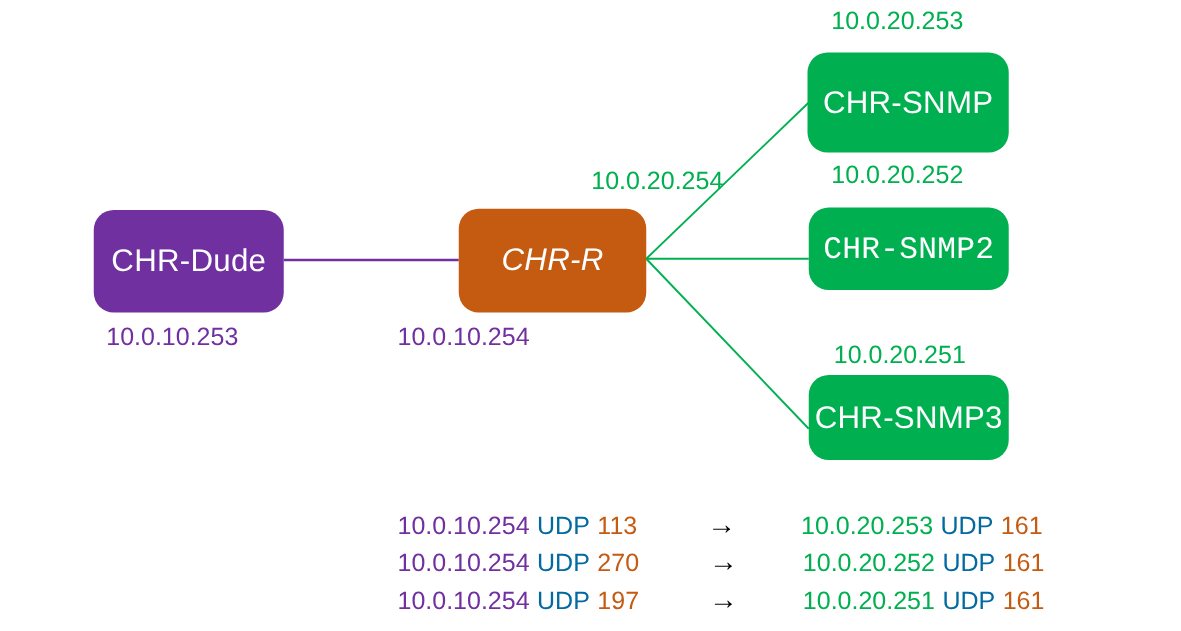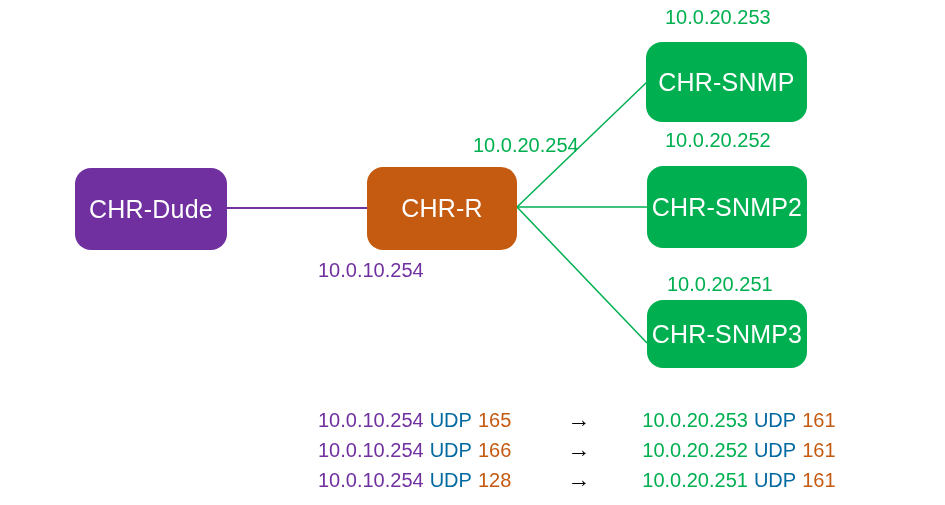--- a/index.html
+++ b/index.html
@@ -20,23 +20,23 @@
     display: flex;
     align-items: center;
     justify-content: center;
     font-size: 25px;
     letter-spacing: 0.2px;
   }
   .node.purple { background: #7030A0; }
   .node.orange { background: #C55A11; }
   .node.green  { background: #00B050; }
   .node-dude  { left: 75px;  top: 168px; width: 152px; height: 82px; }
-  .node-r     { left: 367px; top: 167px; width: 150px; height: 83px; }
+  .node-r     { left: 367px; top: 167px; width: 150px; height: 83px; font-style: italic; }
   .node-snmp  { left: 646px; top: 42px;  width: 161px; height: 80px; }
-  .node-snmp2 { left: 647px; top: 166px; width: 160px; height: 82px; }
+  .node-snmp2 { left: 647px; top: 166px; width: 160px; height: 66px; font-family: Liberation Mono, monospace; }
   .node-snmp3 { left: 647px; top: 300px; width: 160px; height: 68px; }
   .ip {
     position: absolute;
     z-index: 2;
     font-size: 20px;
     white-space: nowrap;
   }
   .ip.purple { color: #7030A0; }
   .ip.green  { color: #00B050; }
   .ip-dude   { left: 85px;  top: 259px; }
@@ -90,49 +90,50 @@
   <div class="node green node-snmp">
     <span>CHR-SNMP</span>
   </div>
   <div class="node green node-snmp2">
     <span>CHR-SNMP2</span>
   </div>
   <div class="node green node-snmp3">
     <span>CHR-SNMP3</span>
   </div>
 
+  <div class="ip purple ip-dude">10.0.10.253</div>
   <div class="ip purple ip-r-left">10.0.10.254</div>
   <div class="ip green ip-r-right">10.0.20.254</div>
   <div class="ip green ip-snmp">10.0.20.253</div>
   <div class="ip green ip-snmp2">10.0.20.252</div>
   <div class="ip green ip-snmp3">10.0.20.251</div>
 
   <div class="map-row row-1">
     <span class="t-purple">10.0.10.254</span>
     <span class="t-blue">UDP</span>
-    <span class="t-orange">165</span>
+    <span class="t-orange">113</span>
     <span class="arrow">→</span>
     <span class="t-green">10.0.20.253</span>
     <span class="t-blue">UDP</span>
     <span class="t-orange">161</span>
   </div>
 
   <div class="map-row row-2">
     <span class="t-purple">10.0.10.254</span>
     <span class="t-blue">UDP</span>
-    <span class="t-orange">166</span>
+    <span class="t-orange">270</span>
     <span class="arrow">→</span>
     <span class="t-green">10.0.20.252</span>
     <span class="t-blue">UDP</span>
     <span class="t-orange">161</span>
   </div>
 
   <div class="map-row row-3">
     <span class="t-purple">10.0.10.254</span>
     <span class="t-blue">UDP</span>
-    <span class="t-orange">128</span>
+    <span class="t-orange">197</span>
     <span class="arrow">→</span>
     <span class="t-green">10.0.20.251</span>
     <span class="t-blue">UDP</span>
     <span class="t-orange">161</span>
   </div>
 
 </div>
 
 </body></html>

